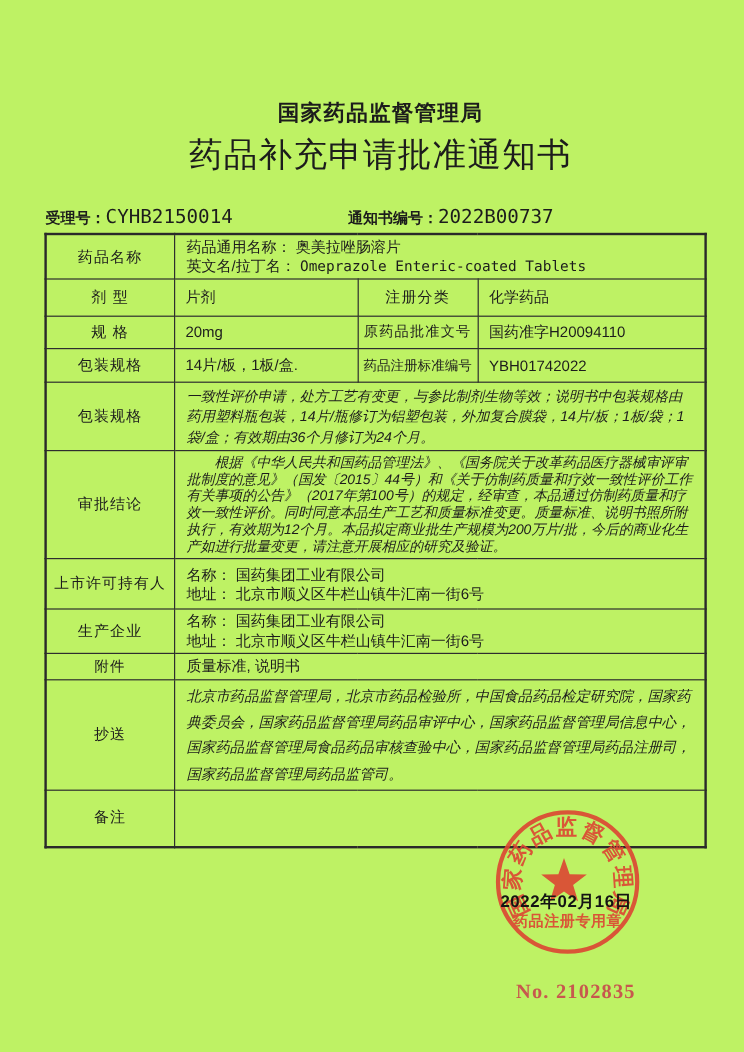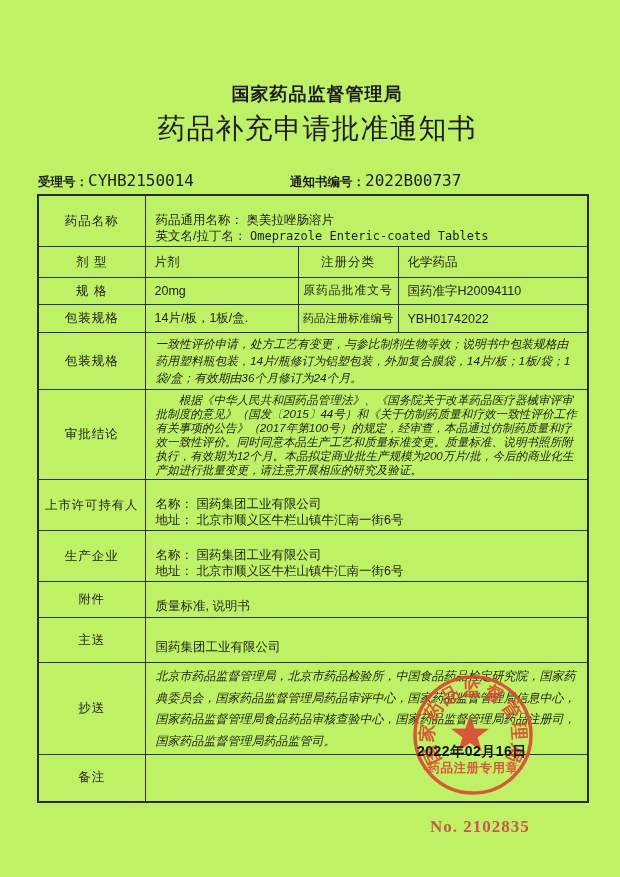--- a/index.html
+++ b/index.html
@@ -31,21 +31,21 @@
     border:2px solid #2a2a2a;
   }
   table.approval th, table.approval td {
     border:1px solid #2e2e2e; vertical-align:middle;
     font-weight:normal; font-size:12.5px; overflow:hidden;
   }
   th.rowlab, td.midlab {
     text-align:center; letter-spacing:1px; font-size:13px; padding:0 2px;
   }
   td.cval { text-align:left; padding:2px 6px 2px 9px; }
-  td.wide { text-align:left; padding:16px 8px 2px 10px; }
+  td.wide { text-align:left; padding:2px 8px 2px 10px; }
   tr.r1{height:34px} tr.r2{height:31px} tr.r3{height:27px} tr.r4{height:28px}
   tr.r5{height:52px} tr.r6{height:85px} tr.r7{height:42px} tr.r8{height:32px}
   tr.r9{height:17px} tr.r10{height:45px} tr.r11{height:92px} tr.r12{height:47px}
   .twoline { line-height:16px; font-size:12.3px; }
   .mono { font-family:"DejaVu Sans Mono","Liberation Mono",monospace; font-size:12px; }
   .semib { font-weight:600; }
   .para-app  { font-size:11.8px; line-height:17px; vertical-align:top; }
   .para-conc { font-size:11.6px; line-height:14px; text-indent:2em; }
   td.vtop { vertical-align:top; padding-top:3px;font-style:italic; }
   .para-cc { font-size:12px; line-height:21.5px; }
@@ -145,24 +145,20 @@
         <div><span>名称：</span> <span>国药集团工业有限公司</span></div>
         <div><span>地址：</span> <span>北京市顺义区牛栏山镇牛汇南一街6号</span></div>
       </td>
     </tr>
 
     <tr class="r9">
       <th class="rowlab" style="font-size:12px">附件</th>
       <td class="wide attach-cell" colspan="3">质量标准, 说明书</td>
     </tr>
 
-    <tr class="r10">
-      <th class="rowlab">主送</th>
-      <td class="wide" colspan="3">国药集团工业有限公司</td>
-    </tr>
 
     <tr class="r11">
       <th class="rowlab">抄送</th>
       <td class="wide vtop" colspan="3">
         <div class="para-cc">北京市药品监督管理局，北京市药品检验所，中国食品药品检定研究院，国家药典委员会，国家药品监督管理局药品审评中心，国家药品监督管理局信息中心，国家药品监督管理局食品药品审核查验中心，国家药品监督管理局药品注册司，国家药品监督管理局药品监管司。</div>
       </td>
     </tr>
 
     <tr class="r12">
       <th class="rowlab">备注</th>

